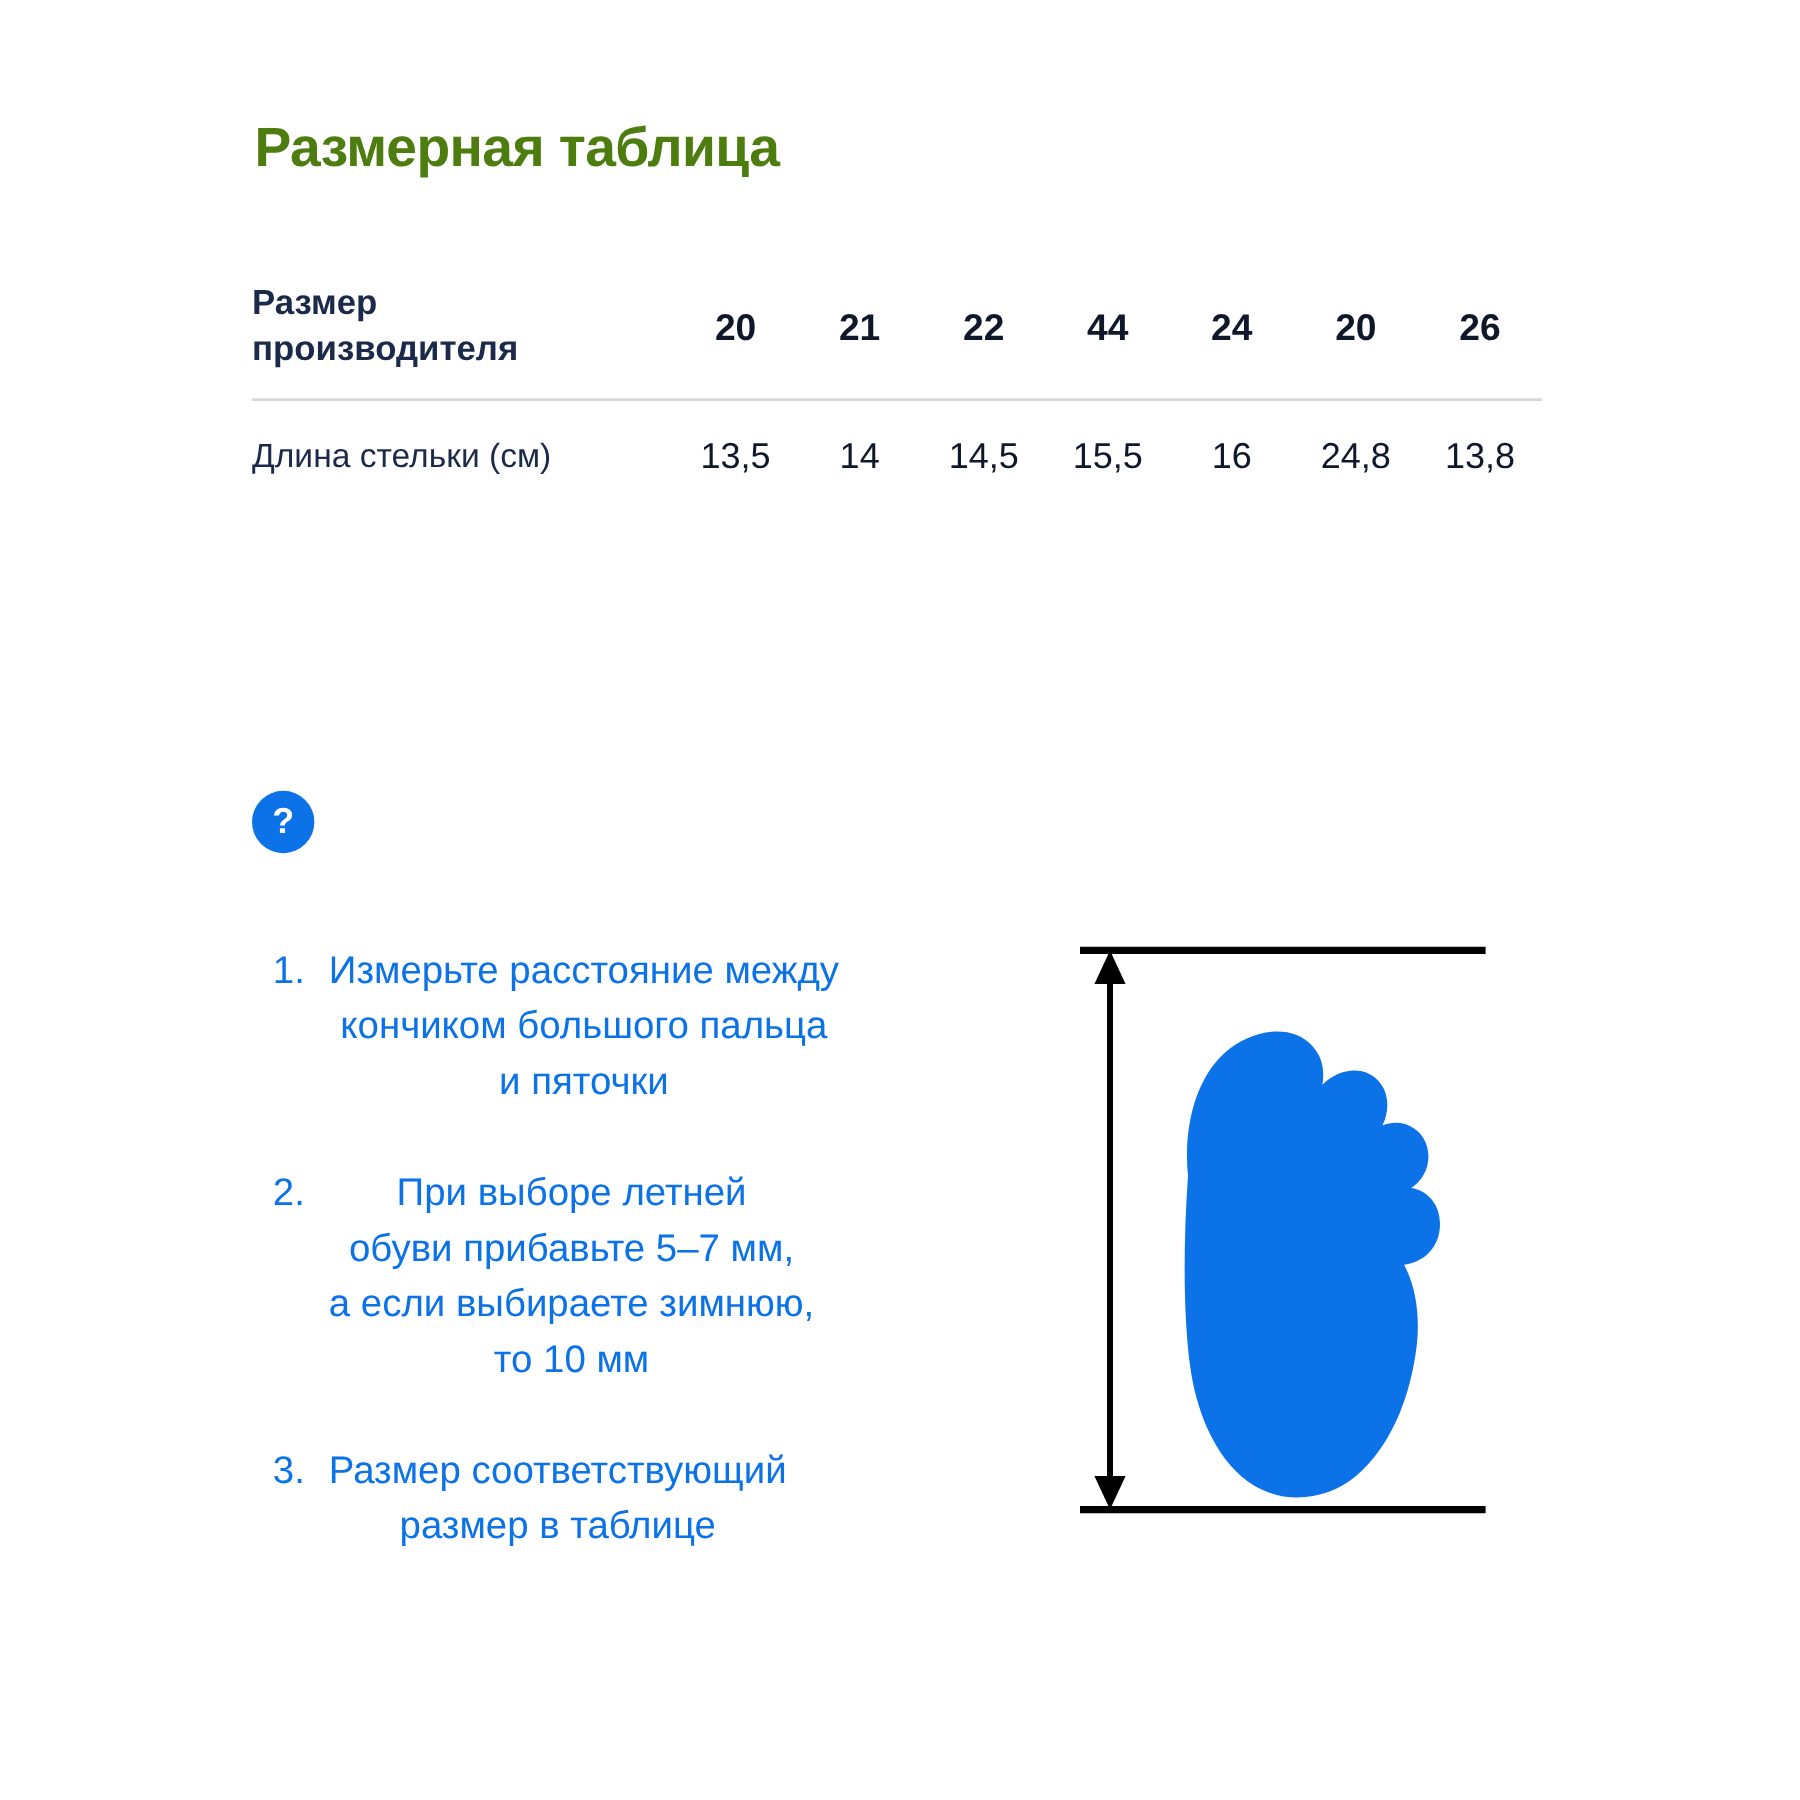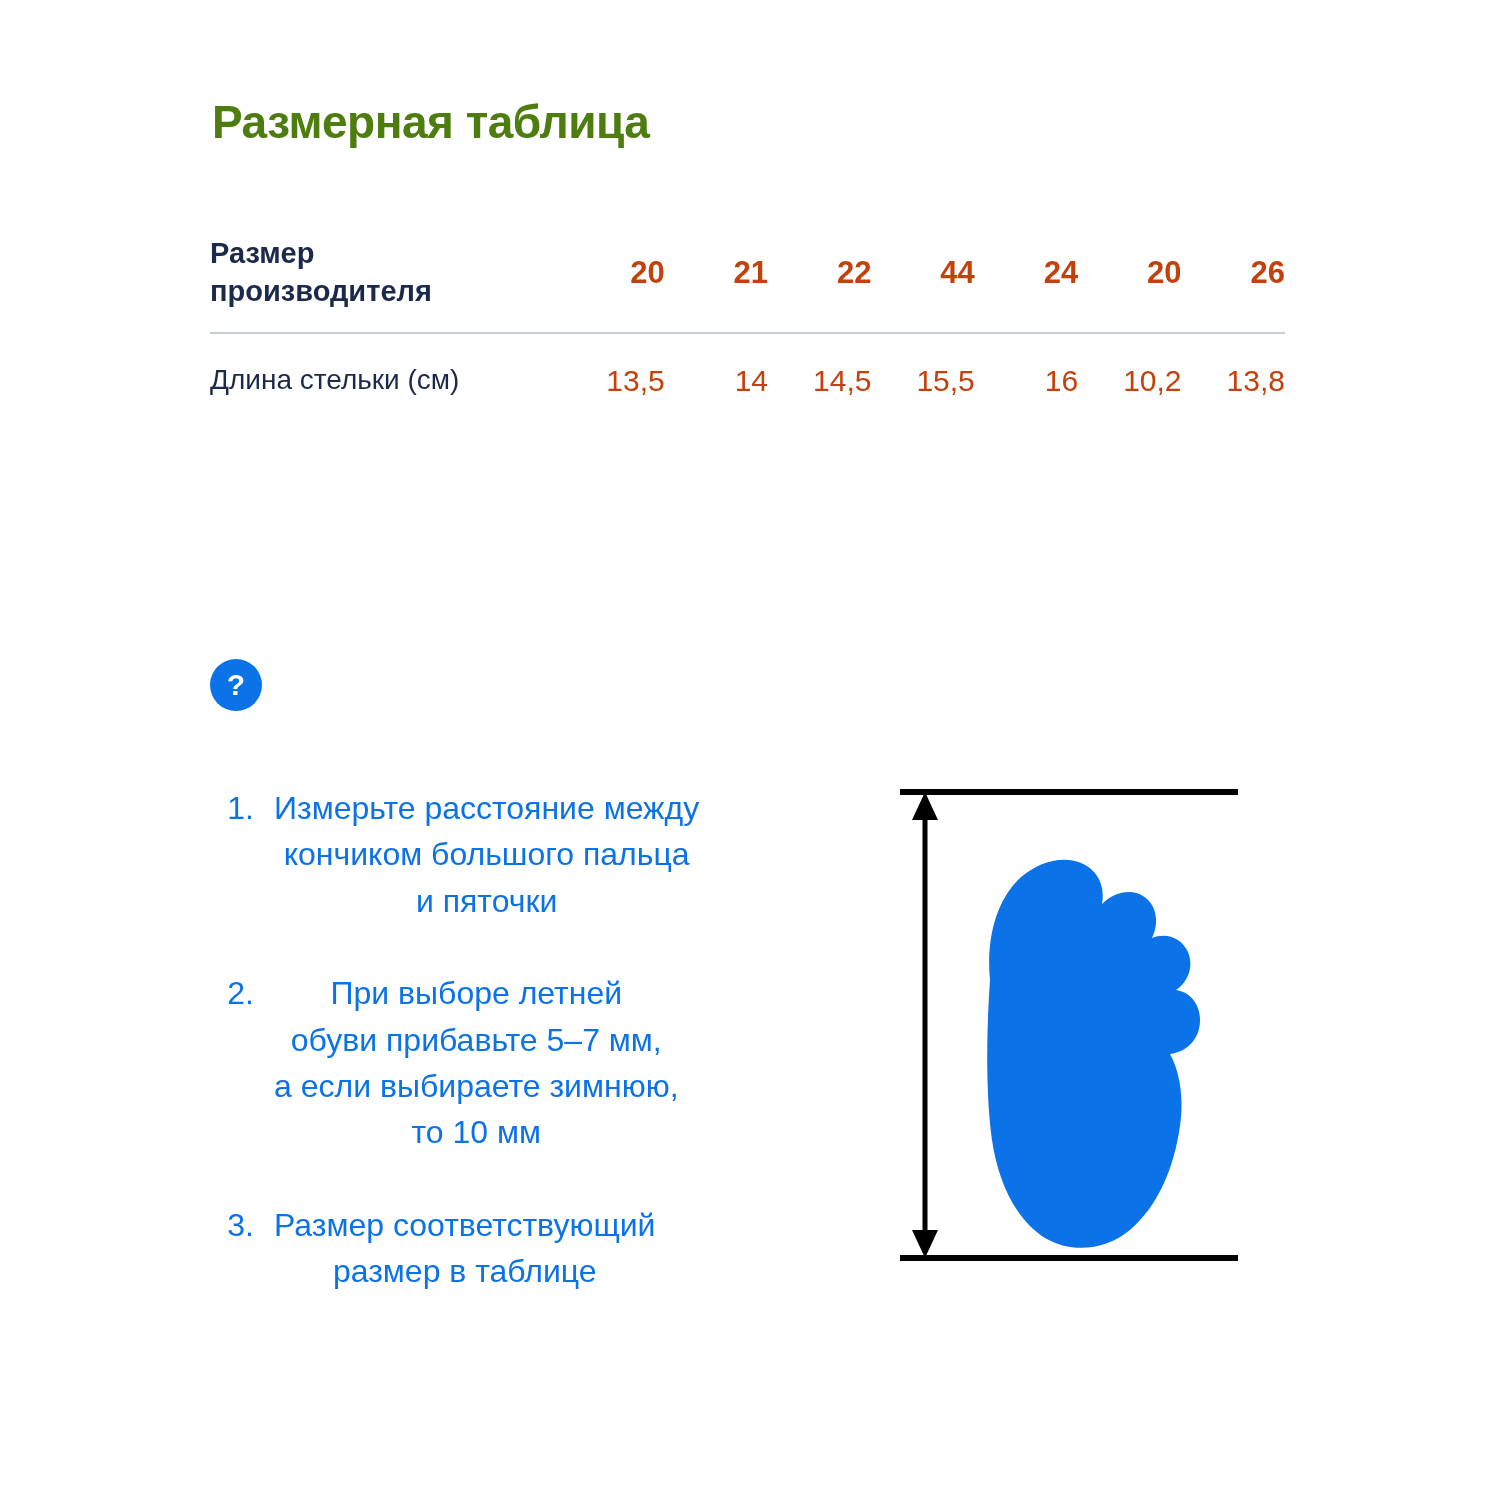--- a/index.html
+++ b/index.html
@@ -53,23 +53,23 @@
     color: #1b2a4a;
     white-space: pre-line;
     line-height: 1.3;
     width: 350px;
   }
   .row-head .row-label {
     font-weight: bold;
     font-size: 29px;
   }
   .cell {
-    text-align: right;
+    text-align: center;
     font-size: 30px;
-    color: #c2410c;
+    color: #0f172a;
     width: 103px;
   }
   .row-head .cell {
     font-weight: bold;
     font-size: 31px;
   }
   .divider td {
     height: 1px;
     padding: 0;
   }
@@ -184,21 +184,21 @@
             <hr>
           </td>
       </tr>
       <tr class="row-data">
         <td class="row-label">Длина  стельки (см)</td>
         <td class="cell">13,5</td>
         <td class="cell">14</td>
         <td class="cell">14,5</td>
         <td class="cell">15,5</td>
         <td class="cell">16</td>
-        <td class="cell">10,2</td>
+        <td class="cell">24,8</td>
         <td class="cell">13,8</td>
       </tr>
     </tbody>
   </table>
 
   <div class="howto">
     <div class="howto-head">
       <div class="q-badge">?</div>
     </div>
 

